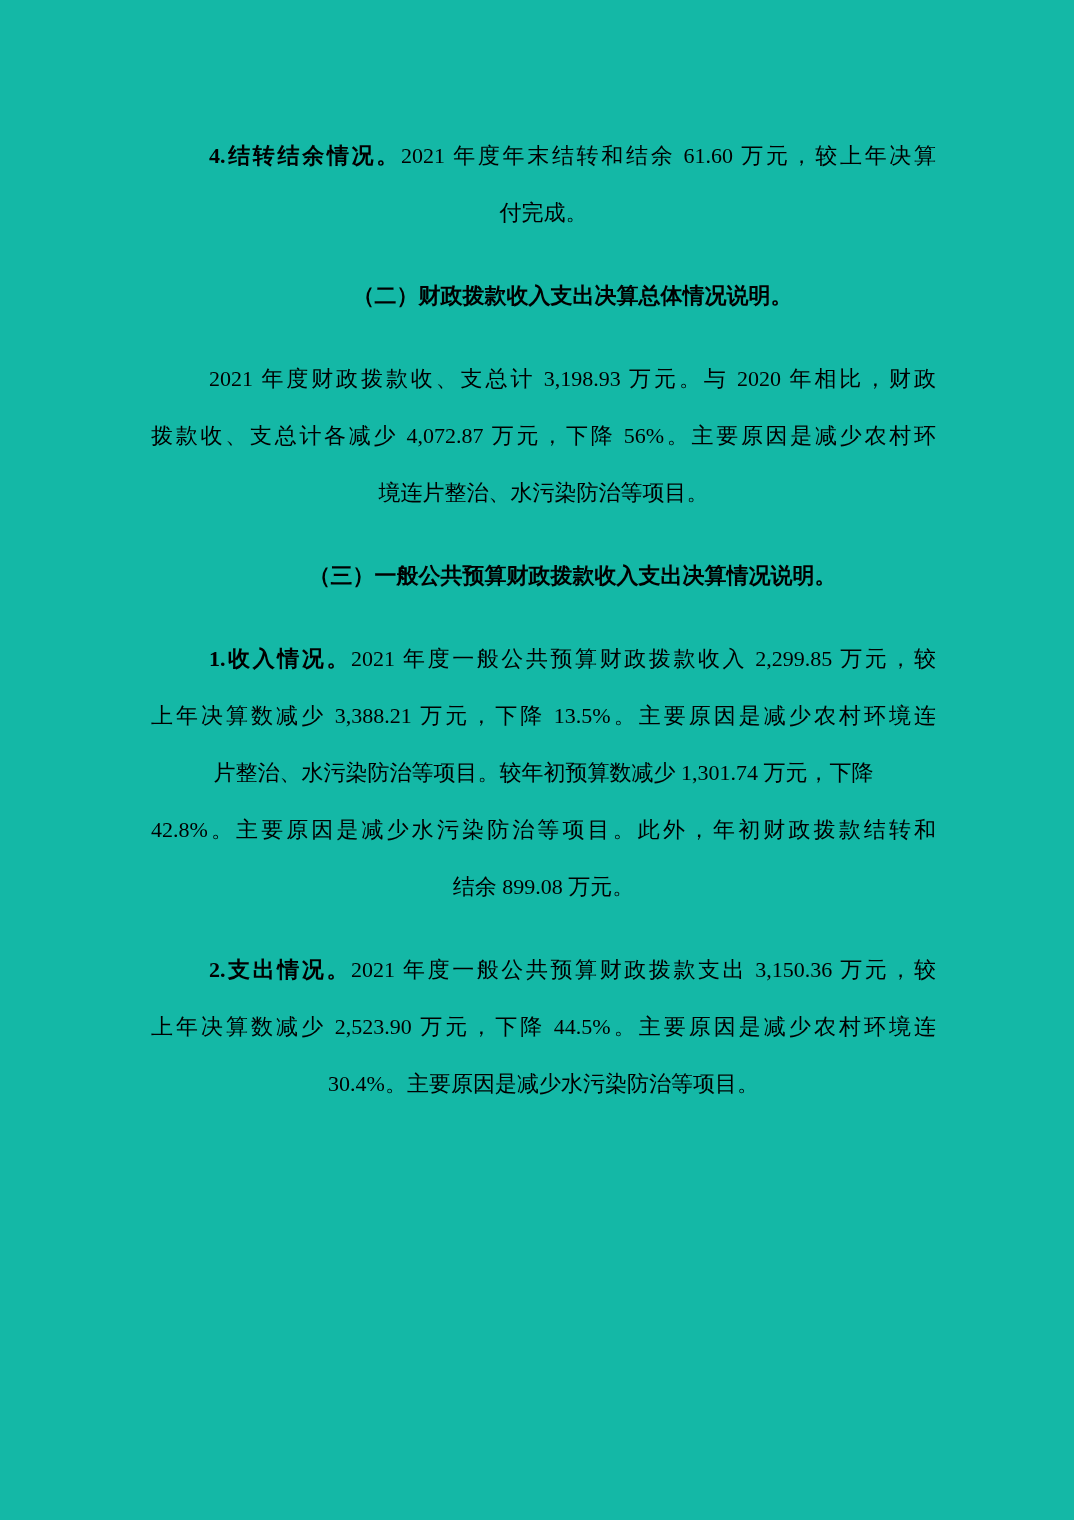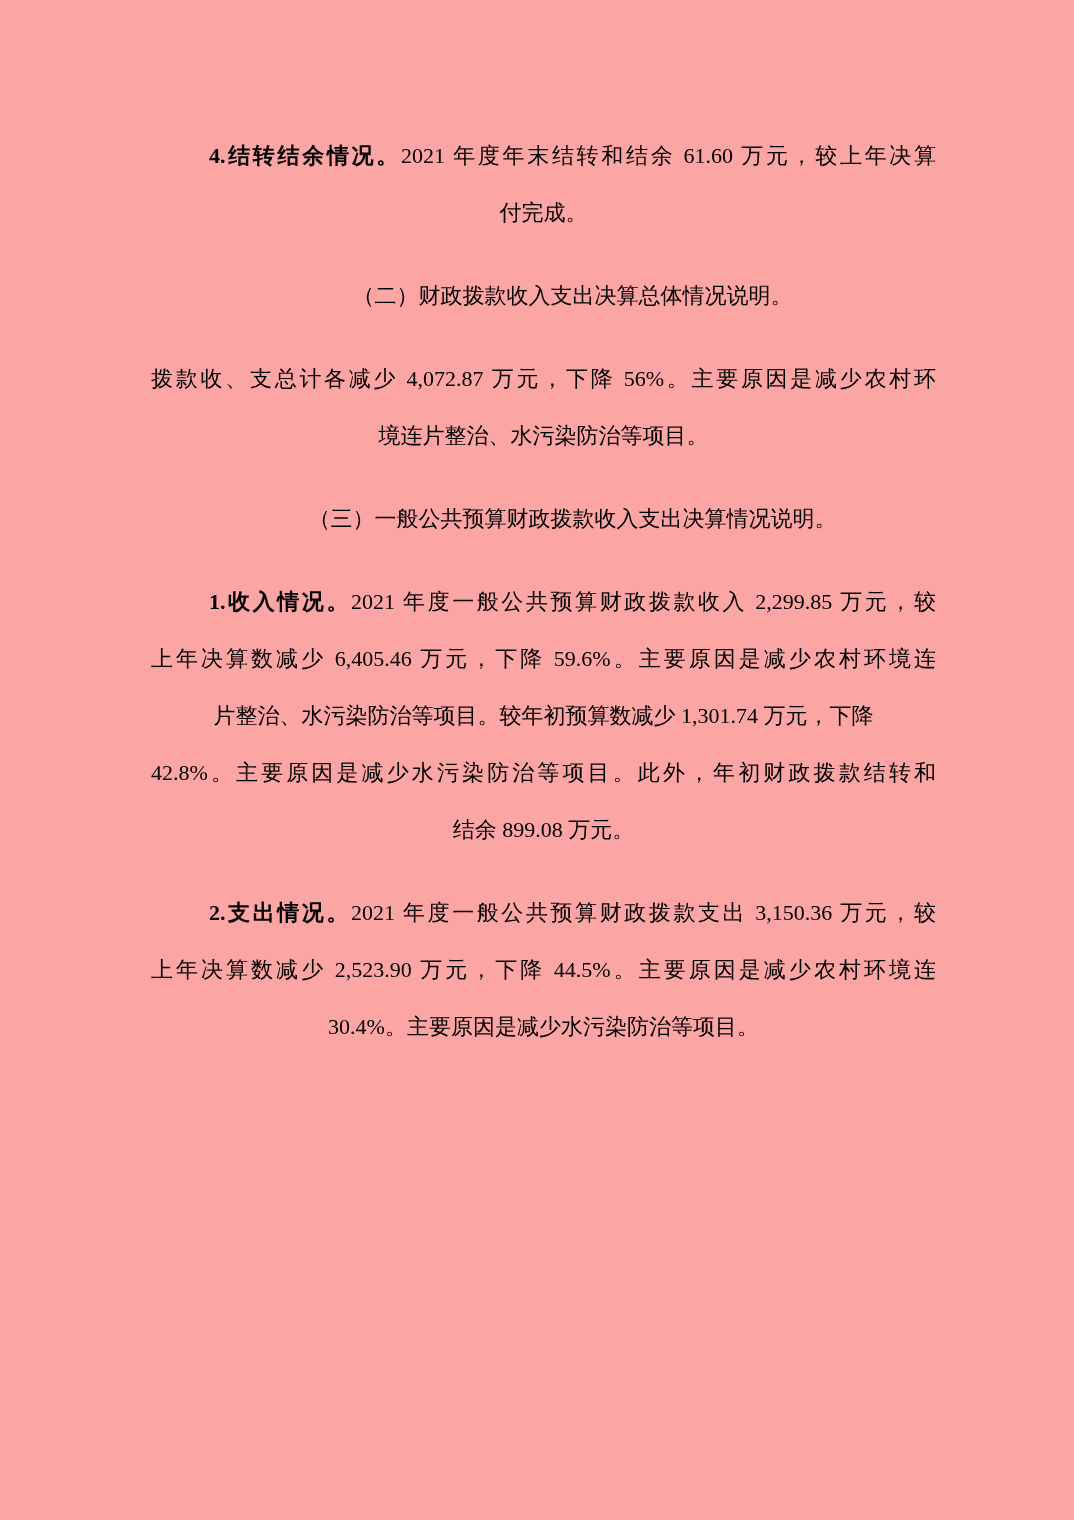--- a/index.html
+++ b/index.html
@@ -10,21 +10,21 @@
   body {
     width: 1074px;
     height: 1520px;
     overflow: hidden;
     font-family: "Liberation Serif", "DejaVu Serif", serif;
     color: #000000;
   }
   .doc-page {
     width: 1074px;
     height: 1520px;
-    background: #fca5a5;
+    background: #14b8a6;
     box-sizing: border-box;
   }
   .doc-body {
     box-sizing: border-box;
     padding: 127px 0 0 151px;
     width: 936px; 
   }
   .block {
     margin: 0 0 26px 0;
   }
@@ -39,44 +39,45 @@
     text-align: center;
   }
   .line.justify {
     text-align: justify;
     text-align-last: justify;
   }
   .line.indent {
     padding-left: 58px;
   }
   .heading {
-    font-weight: normal;
+    font-weight: bold;
   }
   .bold-lead {
     font-weight: bold;
   }
 </style>
 </head>
 <body>
 
 <div class="doc-page">
   <div class="doc-body">
       <div class="block paragraph">
         <div class="line justify indent"><span class="bold-lead">4.结转结余情况。</span><span>2021 年度年末结转和结余 61.60 万元，较上年决算</span></div>
         <div class="line"><span>付完成。</span></div>
       </div>
       <div class="block line heading indent">（二）财政拨款收入支出决算总体情况说明。</div>
       <div class="block paragraph">
+        <div class="line justify indent"><span>2021 年度财政拨款收、支总计 3,198.93 万元。与 2020 年相比，财政</span></div>
         <div class="line justify"><span>拨款收、支总计各减少 4,072.87 万元，下降 56%。主要原因是减少农村环</span></div>
         <div class="line"><span>境连片整治、水污染防治等项目。</span></div>
       </div>
       <div class="block line heading indent">（三）一般公共预算财政拨款收入支出决算情况说明。</div>
       <div class="block paragraph">
         <div class="line justify indent"><span class="bold-lead">1.收入情况。</span><span>2021 年度一般公共预算财政拨款收入 2,299.85 万元，较</span></div>
-        <div class="line justify"><span>上年决算数减少 6,405.46 万元，下降 59.6%。主要原因是减少农村环境连</span></div>
+        <div class="line justify"><span>上年决算数减少 3,388.21 万元，下降 13.5%。主要原因是减少农村环境连</span></div>
         <div class="line"><span>片整治、水污染防治等项目。较年初预算数减少 1,301.74 万元，下降</span></div>
         <div class="line justify"><span>42.8%。主要原因是减少水污染防治等项目。此外，年初财政拨款结转和</span></div>
         <div class="line"><span>结余 899.08 万元。</span></div>
       </div>
       <div class="block paragraph">
         <div class="line justify indent"><span class="bold-lead">2.支出情况。</span><span>2021 年度一般公共预算财政拨款支出 3,150.36 万元，较</span></div>
         <div class="line justify"><span>上年决算数减少 2,523.90 万元，下降 44.5%。主要原因是减少农村环境连</span></div>
         <div class="line"><span>30.4%。主要原因是减少水污染防治等项目。</span></div>
       </div>
     </div>

